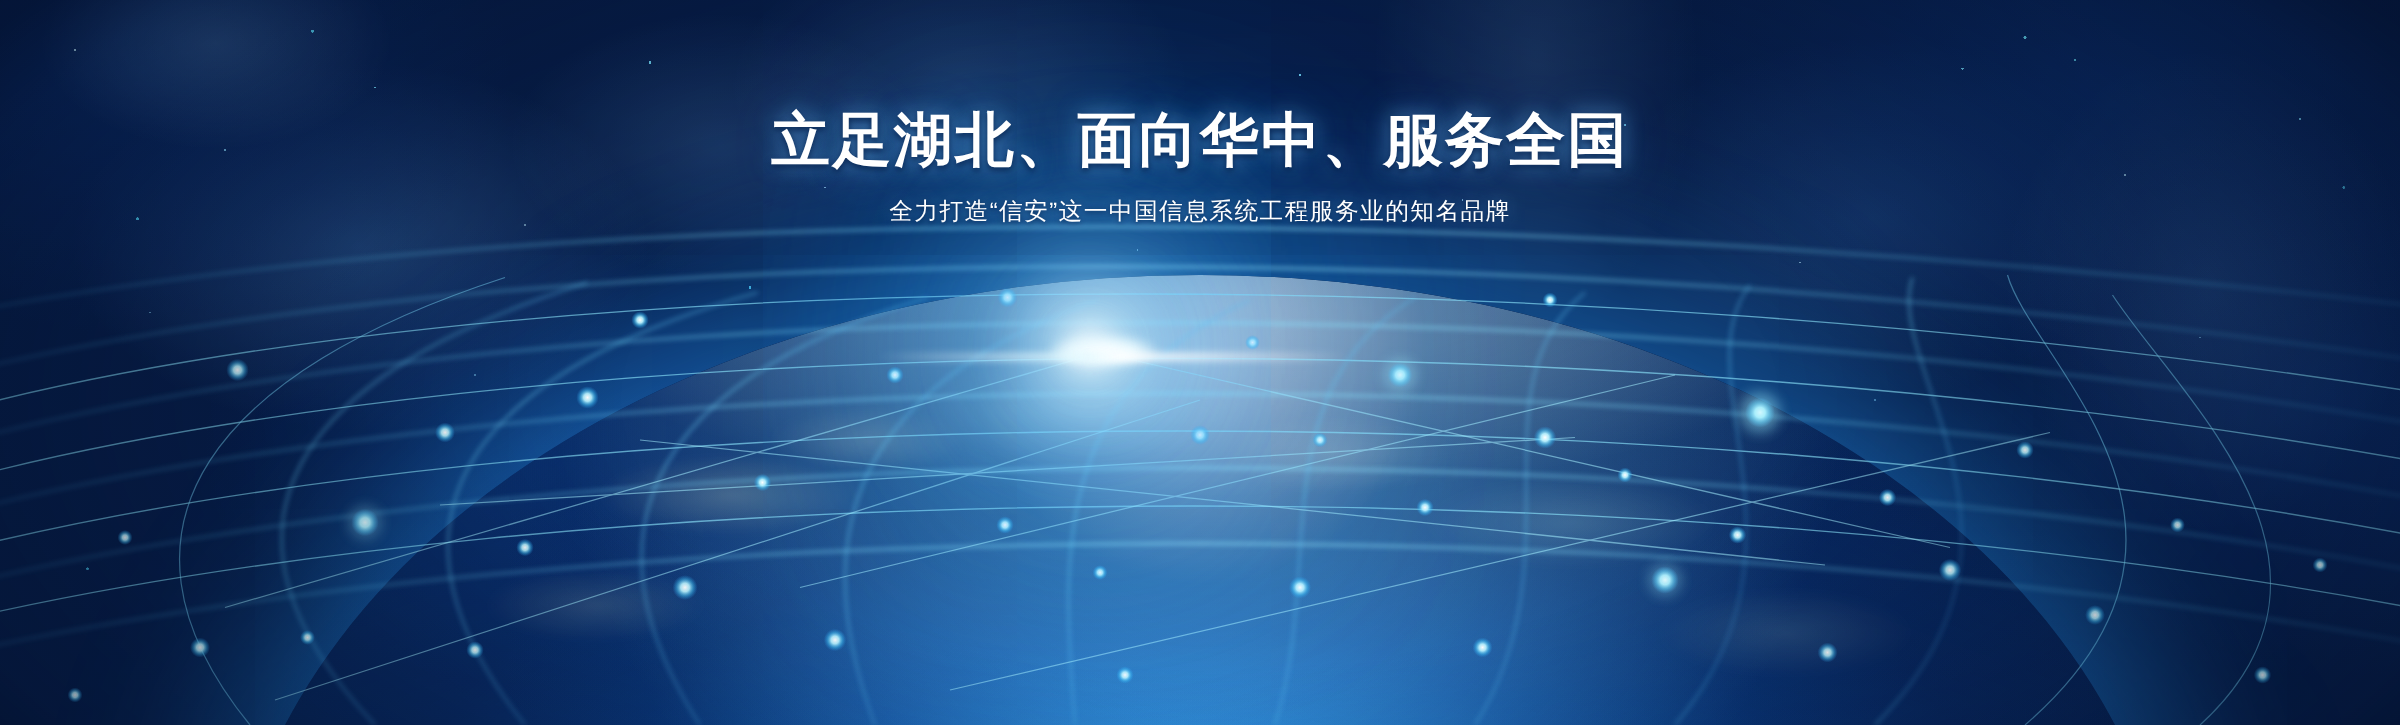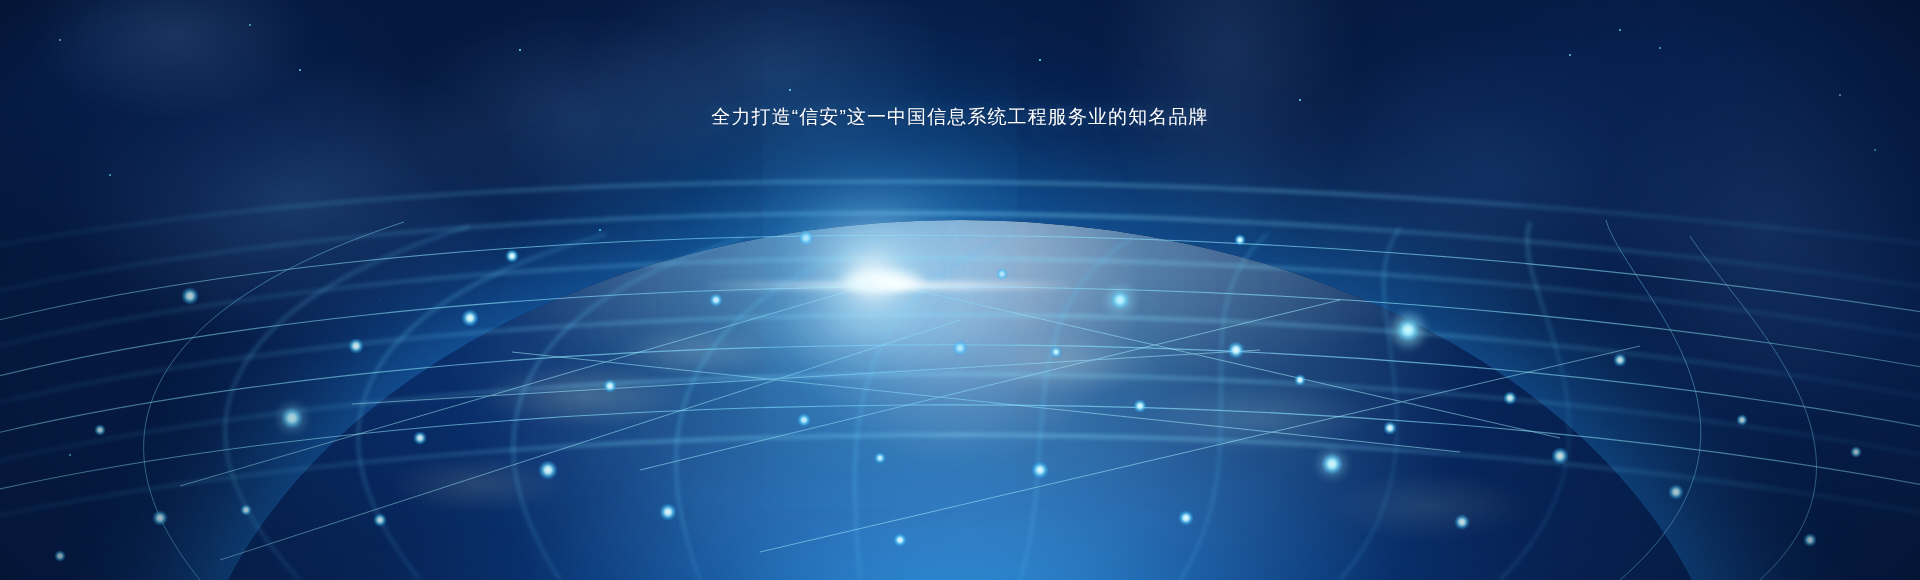--- a/index.html
+++ b/index.html
@@ -331,16 +331,17 @@
     </svg>
   </div>
 
   <div class="bloom"></div>
   <div class="bloom-core"></div>
   <div class="bloom-streak"></div>
 
   <div class="layer vignette"></div>
 
   <div class="copy">
+    <h1 class="headline">立足湖北、面向华中、服务全国</h1>
     <p class="subline">全力打造“信安”这一中国信息系统工程服务业的知名品牌</p>
   </div>
 
 </div>
 
 </body></html>

